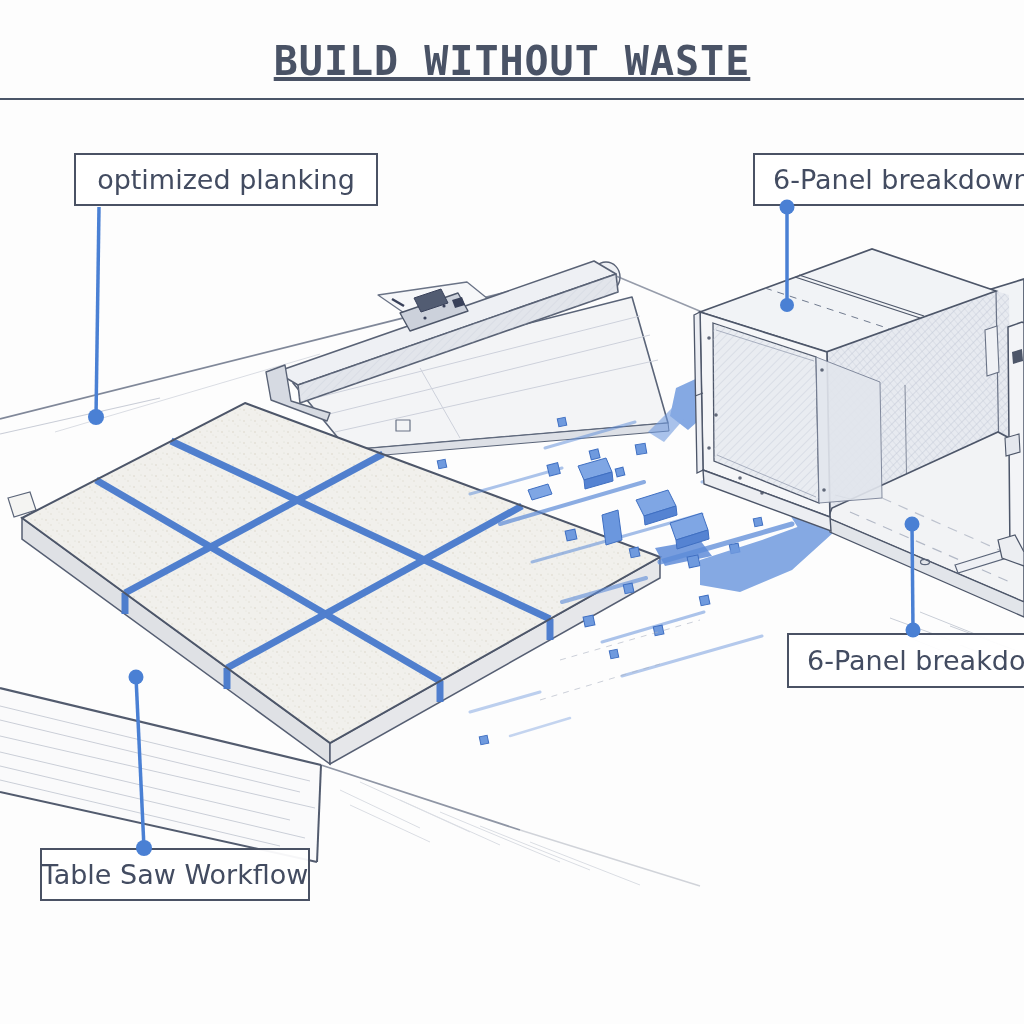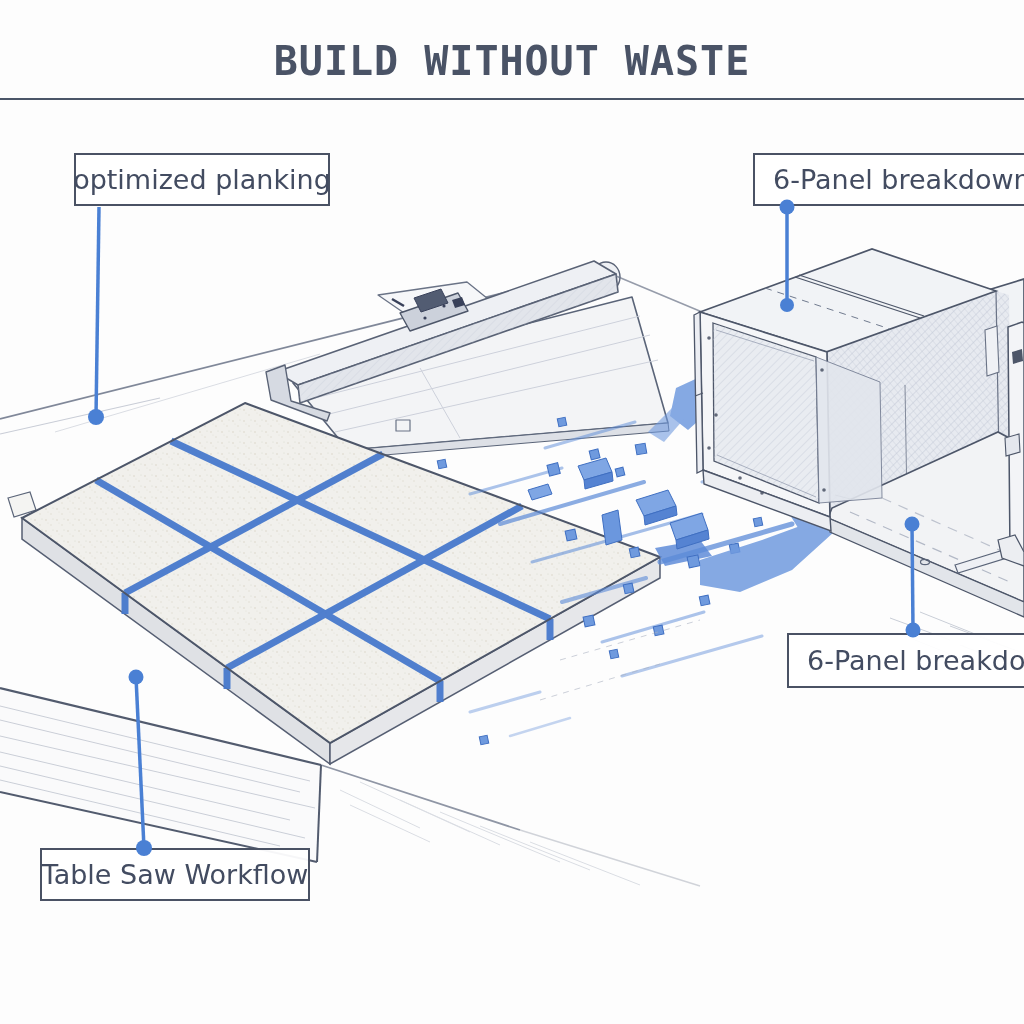--- a/index.html
+++ b/index.html
@@ -1,27 +1,27 @@
 <!DOCTYPE html>
 <html><head>
 <meta charset="utf-8">
 <style>
   html,body{margin:0;padding:0;background:#fdfdfd;}
   .stage{position:relative;width:1024px;height:1024px;overflow:hidden;background:#fdfdfd;
          font-family:"DejaVu Sans","Liberation Sans",sans-serif;}
   .title{position:absolute;top:38px;left:0;width:100%;text-align:center;
          font-family:"DejaVu Sans Mono","Liberation Mono",monospace;
-         font-size:40px;font-weight:600;letter-spacing:1px;color:#4a5366;white-space:nowrap;}
+         font-size:40px;font-weight:600;letter-spacing:1px;color:#4a5366;white-space:nowrap;text-decoration:underline;}
   .title-rule{position:absolute;top:98px;left:0;width:1024px;height:0;
               border-top:2px solid #4a5568;}
   .label-box{position:absolute;height:53px;display:flex;align-items:center;justify-content:center;
              border:2px solid #4a5264;background:rgba(255,255,255,.95);color:#434c61;
              font-size:27px;white-space:nowrap;box-sizing:border-box;z-index:2;}
   .lb-left{justify-content:flex-start;padding-left:18px;}
-  #lbl-optimized{left:74px;top:153px;width:256px;padding:0 10px;}
+  #lbl-optimized{left:74px;top:153px;width:304px;padding:0 10px;}
   #lbl-panel-top{left:753px;top:153px;width:322px;}
   #lbl-panel-mid{left:787px;top:633px;width:322px;height:55px;}
   #lbl-tablesaw{left:40px;top:848px;width:270px;padding:0 0;}
   svg.scene{position:absolute;left:0;top:0;z-index:1;}
   svg.overlay{position:absolute;left:0;top:0;z-index:3;pointer-events:none;}
 </style>
 </head>
 <body>
 
 <div class="stage">

